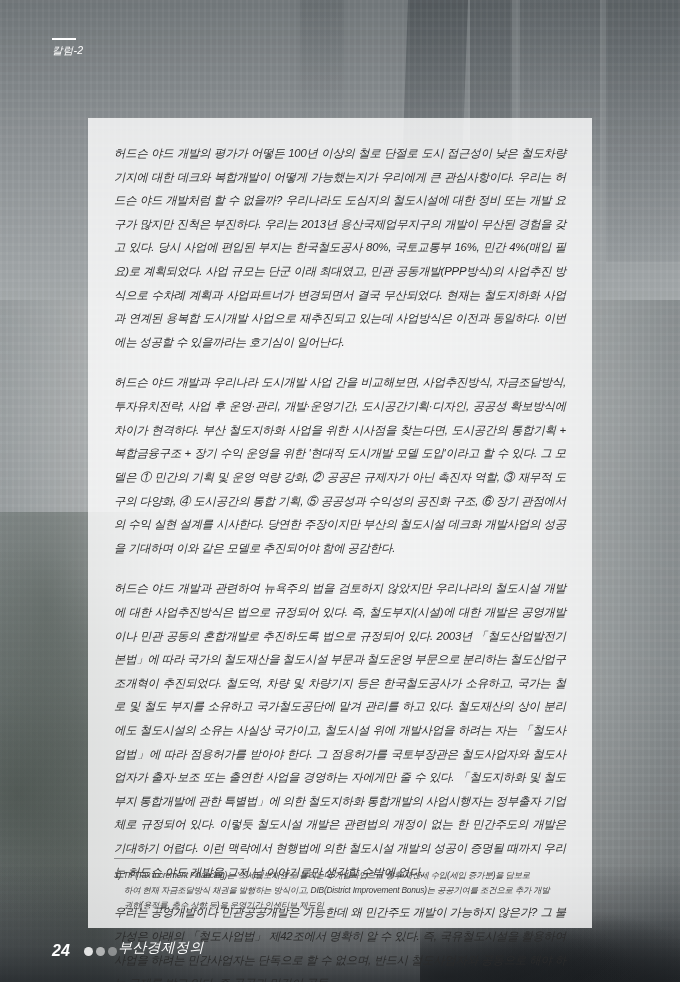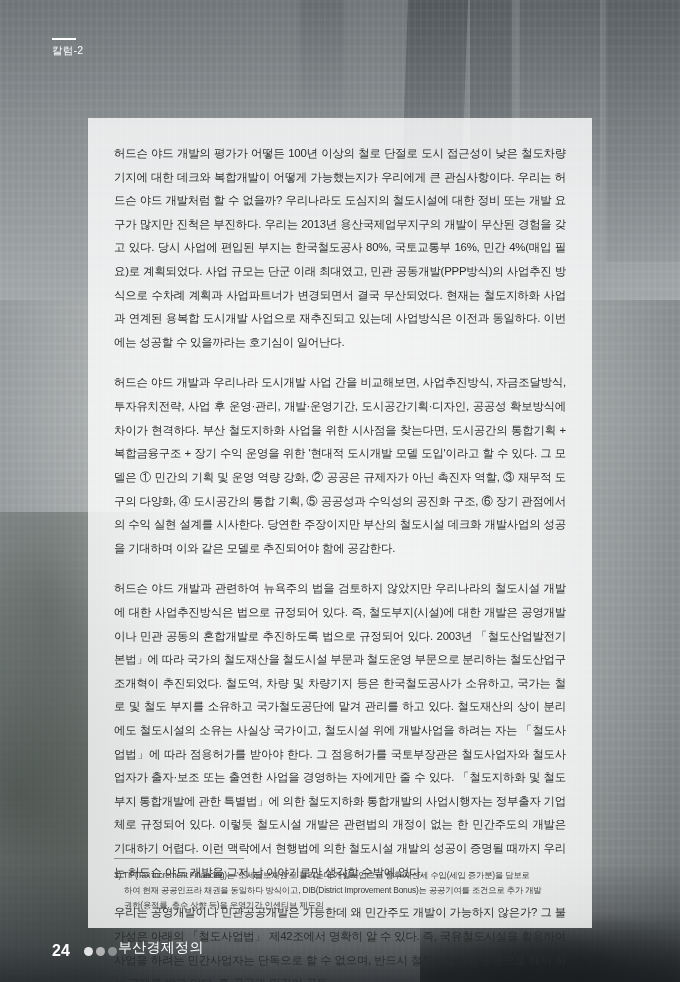--- a/index.html
+++ b/index.html
@@ -13,20 +13,21 @@
     background: #cfcfcf;
     overflow: hidden;
   }
 
   .page {
     position: relative;
     width: 680px;
     height: 982px;
     overflow: hidden;
     background: #d946ef;
+    font-style: italic;
   }
 
   
   .bg {
     position: absolute;
     inset: 0;
     background:
       linear-gradient(180deg, rgba(255,255,255,0.00) 0%, rgba(255,255,255,0.12) 42%, rgba(255,255,255,0.05) 70%, rgba(0,0,0,0.18) 100%),
       linear-gradient(90deg, #8f9597 0%, #a9adae 18%, #c3c6c6 40%, #b4b8b9 62%, #9da2a3 82%, #7f8587 100%);
   }
@@ -201,21 +202,21 @@
   <div class="body-text">
     <p>허드슨 야드 개발의 평가가 어떻든 100년 이상의 철로 단절로 도시 접근성이 낮은 철도차량기지에 대한 데크와 복합개발이 어떻게 가능했는지가 우리에게 큰 관심사항이다. 우리는 허드슨 야드 개발처럼 할 수 없을까? 우리나라도 도심지의 철도시설에 대한 정비 또는 개발 요구가 많지만 진척은 부진하다. 우리는 2013년 용산국제업무지구의 개발이 무산된 경험을 갖고 있다. 당시 사업에 편입된 부지는 한국철도공사 80%, 국토교통부 16%, 민간 4%(매입 필요)로 계획되었다. 사업 규모는 단군 이래 최대였고, 민관 공동개발(PPP방식)의 사업추진 방식으로 수차례 계획과 사업파트너가 변경되면서 결국 무산되었다. 현재는 철도지하화 사업과 연계된 용복합 도시개발 사업으로 재추진되고 있는데 사업방식은 이전과 동일하다. 이번에는 성공할 수 있을까라는 호기심이 일어난다.</p>
     <p>허드슨 야드 개발과 우리나라 도시개발 사업 간을 비교해보면, 사업추진방식, 자금조달방식, 투자유치전략, 사업 후 운영·관리, 개발·운영기간, 도시공간기획·디자인, 공공성 확보방식에 차이가 현격하다. 부산 철도지하화 사업을 위한 시사점을 찾는다면, 도시공간의 통합기획 + 복합금융구조 + 장기 수익 운영을 위한 '현대적 도시개발 모델 도입'이라고 할 수 있다. 그 모델은 ① 민간의 기획 및 운영 역량 강화, ② 공공은 규제자가 아닌 촉진자 역할, ③ 재무적 도구의 다양화, ④ 도시공간의 통합 기획, ⑤ 공공성과 수익성의 공진화 구조, ⑥ 장기 관점에서의 수익 실현 설계를 시사한다. 당연한 주장이지만 부산의 철도시설 데크화 개발사업의 성공을 기대하며 이와 같은 모델로 추진되어야 함에 공감한다.</p>
     <p>허드슨 야드 개발과 관련하여 뉴욕주의 법을 검토하지 않았지만 우리나라의 철도시설 개발에 대한 사업추진방식은 법으로 규정되어 있다. 즉, 철도부지(시설)에 대한 개발은 공영개발이나 민관 공동의 혼합개발로 추진하도록 법으로 규정되어 있다. 2003년 「철도산업발전기본법」에 따라 국가의 철도재산을 철도시설 부문과 철도운영 부문으로 분리하는 철도산업구조개혁이 추진되었다. 철도역, 차량 및 차량기지 등은 한국철도공사가 소유하고, 국가는 철로 및 철도 부지를 소유하고 국가철도공단에 맡겨 관리를 하고 있다. 철도재산의 상이 분리에도 철도시설의 소유는 사실상 국가이고, 철도시설 위에 개발사업을 하려는 자는 「철도사업법」에 따라 점용허가를 받아야 한다. 그 점용허가를 국토부장관은 철도사업자와 철도사업자가 출자·보조 또는 출연한 사업을 경영하는 자에게만 줄 수 있다. 「철도지하화 및 철도부지 통합개발에 관한 특별법」에 의한 철도지하화 통합개발의 사업시행자는 정부출자 기업체로 규정되어 있다. 이렇듯 철도시설 개발은 관련법의 개정이 없는 한 민간주도의 개발은 기대하기 어렵다. 이런 맥락에서 현행법에 의한 철도시설 개발의 성공이 증명될 때까지 우리는 허드슨 야드 개발을 그저 남 이야기로만 생각할 수밖에 없다.</p>
     <p>우리는 공영개발이나 민관공공개발은 가능한데 왜 민간주도 개발이 가능하지 않은가? 그 불가성은 아래의 「철도사업법」 제42조에서 명확히 알 수 있다. 즉, 국유철도시설을 활용하여 사업을 하려는 민간사업자는 단독으로 할 수 없으며, 반드시 철도사업자와 공동으로 해야 하는 규제를 받고 있다. 즉 공공과 민간이 공동</p>
   </div>
 
   <div class="footnote-rule"></div>
   <div class="footnote">
     <p>3) TIF(Tax Increment Financing)는 '조세담보채권'로 불리는데 개발사업으로 향후 재산세 수입(세입 증가분)을 담보로</p>
-    <p class="fn-indent">하여 현재 공공인프라 채권을 동일하다 방식이고, DIB(District Improvement Bonus)는 공공기여를 조건으로 추가 개발</p>
+    <p class="fn-indent">하여 현재 자금조달방식 채권을 발행하는 방식이고, DIB(District Improvement Bonus)는 공공기여를 조건으로 추가 개발</p>
     <p class="fn-indent">권한(용적률, 층수 상향 등)을 운영기간 인센티브 제도임</p>
   </div>
 
   <div class="pagenum">24</div>
   <div class="footer-logo">
     <span class="dot d1"></span>
     <span class="dot d2"></span>
     <span class="dot d3"></span>
   </div>
   <div class="footer-brand">부산경제정의</div>

